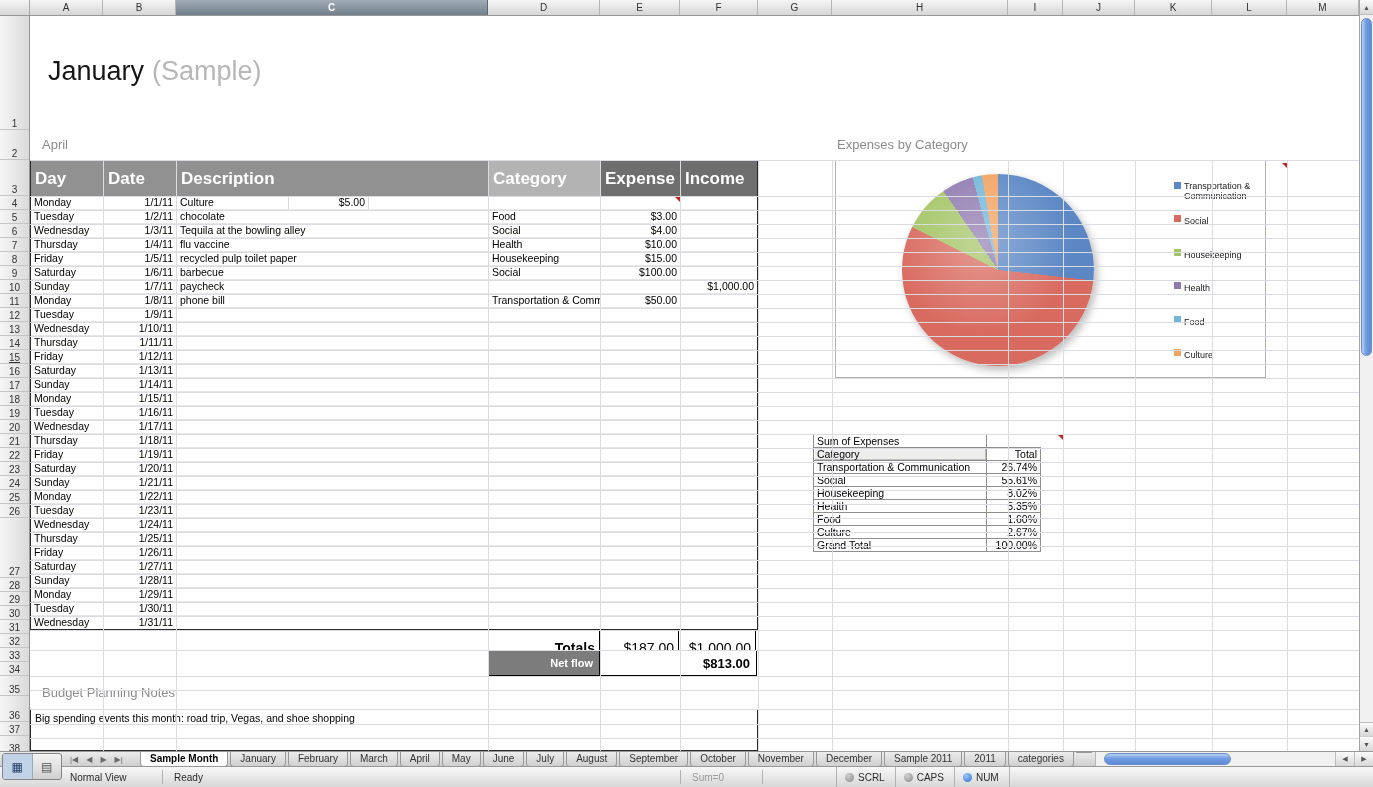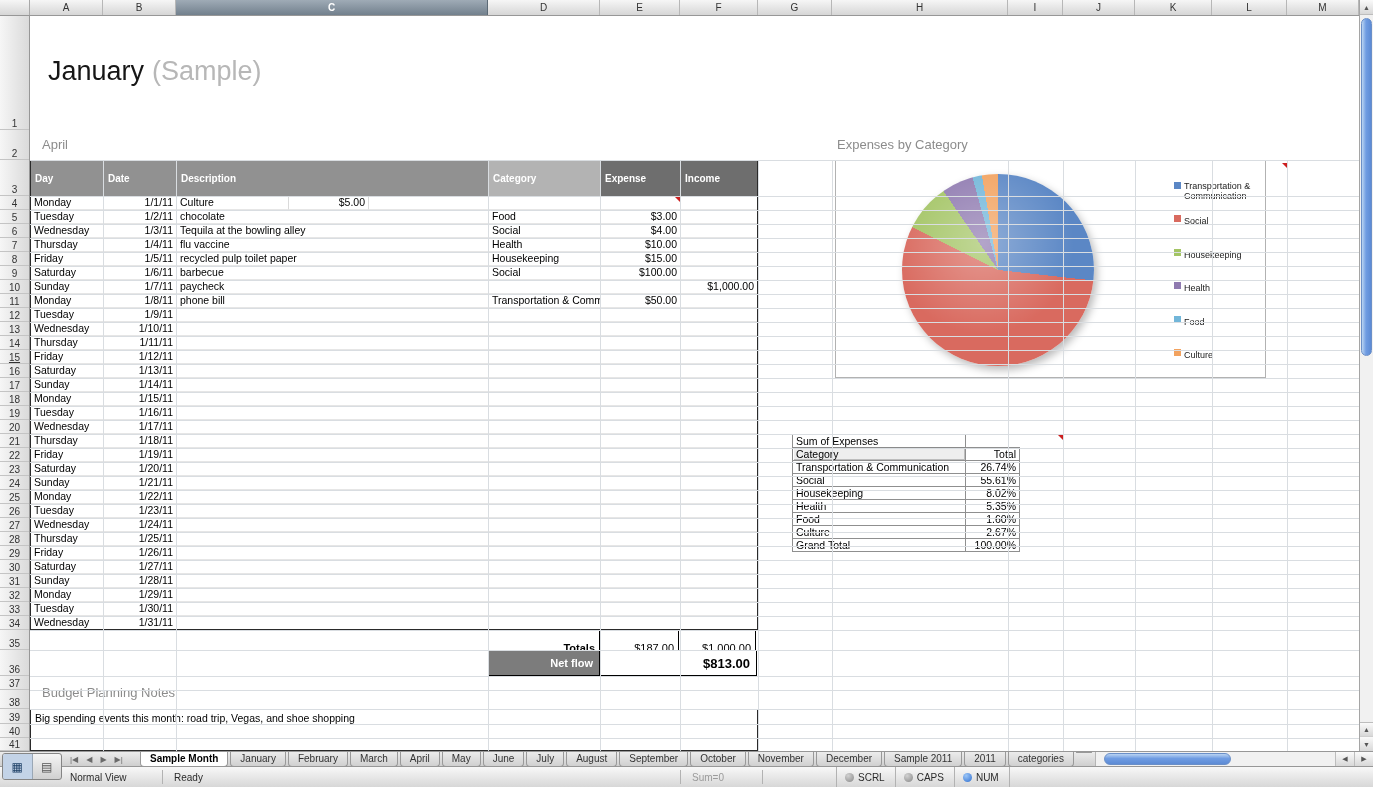--- a/index.html
+++ b/index.html
@@ -28,33 +28,33 @@
   .t-main{font-size:27px;color:#161616}
   .t-sub{font-size:27px;color:#b7b7b7;margin-left:8px}
   .sec-label{position:absolute;font-size:13px;color:#8c8c8c}
   .items-label{left:12px;top:121px}
   .chart-label{left:807px;top:121px}
   .notes-label{left:12px;top:669px}
 
   
   .items-table{position:absolute;left:0;top:144px;width:728px;height:470px;border:1px solid #2a2a2a;background:#fff;overflow:hidden}
   .items-head{display:flex;height:35px}
-  .ith{display:flex;align-items:center;padding-left:4px;color:#fff;font-weight:bold;font-size:10px;border-right:1px solid #6b6b6b}
+  .ith{display:flex;align-items:center;padding-left:4px;color:#fff;font-weight:bold;font-size:17px;border-right:1px solid #6b6b6b}
   .bg1{background:#919191}.bg2{background:#b3b3b3}.bg3{background:#6e6e6e}
   .itrow{display:flex;height:14px}
   .itcell{height:14px;line-height:13px;font-size:10.5px;padding:0 3px;border-right:1px solid #dadada;border-bottom:1px solid #e6e6e6;overflow:hidden;white-space:nowrap}
   .c-day{width:73px;flex:0 0 73px}
   .c-date{width:73px;flex:0 0 73px;text-align:right}
   .c-desc{width:312px;flex:0 0 312px}
   .c-cat{width:112px;flex:0 0 112px}
   .c-exp{width:80px;flex:0 0 80px;text-align:right}
   .c-inc{flex:1;text-align:right;border-right:none}
 
   .totals-row{position:absolute;left:458px;top:614px;display:flex}
-  .tcell{height:36px;border:1px solid #000;background:#fff;font-size:11px;display:flex;align-items:center;justify-content:flex-end;padding:0 4px}
+  .tcell{height:36px;border:1px solid #000;background:#fff;font-size:14px;display:flex;align-items:center;justify-content:flex-end;padding:0 4px}
   .tcell+.tcell{margin-left:-1px}
   .tlabel{width:112px;font-weight:bold}
   .texp{width:80px}.tinc{width:78px}
 
   .netflow-row{position:absolute;left:458px;top:634px;display:flex}
   .nf-label{width:112px;height:26px;background:#7c7c7c;border:1px solid #000;color:#fff;font-weight:bold;font-size:11px;display:flex;align-items:center;justify-content:flex-end;padding-right:6px}
   .nf-value{width:158px;height:26px;background:#fff;border:1px solid #000;margin-left:-1px;font-weight:bold;font-size:13px;display:flex;align-items:center;justify-content:flex-end;padding-right:6px}
 
   .notes-box{position:absolute;left:0;top:693px;width:728px;height:42px;border:1px solid #2a2a2a;background:#fff}
   .notes-text{padding:2px 4px;font-size:10.5px}
@@ -64,21 +64,21 @@
   .pie{position:absolute;left:66px;top:13px;width:192px;height:192px;border-radius:50%;
        box-shadow:3px 4px 8px rgba(0,0,0,.28)}
   .pie::after{content:"";position:absolute;inset:0;border-radius:50%;
        background:radial-gradient(circle at 42% 36%,rgba(255,255,255,.32),rgba(255,255,255,0) 55%)}
   .legend{position:absolute;left:338px;top:20px;width:92px}
   .lgitem{position:absolute;left:0;width:92px}
   .lgsw{display:inline-block;width:7px;height:7px;margin-right:3px;vertical-align:top;margin-top:1px}
   .lgtx{display:inline-block;width:78px;font-size:9px;line-height:10px;color:#222}
 
   
-  .pivot{position:absolute;left:762px;top:418px;width:275px;font-size:10.5px;background:#fff}
+  .pivot{position:absolute;left:783px;top:418px;width:275px;font-size:10.5px;background:#fff}
   .pvrow{display:flex;height:14px;margin-bottom:-1px}
   .pvname,.pv-title,.pv-cat-btn{width:174px;flex:0 0 174px;padding:0 3px;line-height:12px;border:1px solid #8f8f8f;white-space:nowrap;overflow:hidden;background:#fff}
   .pvval,.pv-total-h{width:55px;flex:0 0 55px;padding:0 3px;line-height:12px;border:1px solid #8f8f8f;margin-left:-1px;text-align:right;background:#fff}
   .pv-title-space{width:55px;flex:0 0 55px}
   .pv-cat-btn{background:#eeeeee;border-color:#8a8a8a;box-shadow:inset 1px 1px 0 #fff,inset -1px -1px 0 #bdbdbd}
   .pv-grand .pvname{font-weight:normal}
 
   .cmark{position:absolute;width:0;height:0;border-top:5px solid #cc1f1f;border-left:5px solid transparent;z-index:6}
 
   
@@ -168,21 +168,21 @@
         <div class="rowh" style="height: 14px; flex: 0 0 14px;">17</div>
         <div class="rowh" style="height: 14px; flex: 0 0 14px;">18</div>
         <div class="rowh" style="height: 14px; flex: 0 0 14px;">19</div>
         <div class="rowh" style="height: 14px; flex: 0 0 14px;">20</div>
         <div class="rowh" style="height: 14px; flex: 0 0 14px;">21</div>
         <div class="rowh" style="height: 14px; flex: 0 0 14px;">22</div>
         <div class="rowh" style="height: 14px; flex: 0 0 14px;">23</div>
         <div class="rowh" style="height: 14px; flex: 0 0 14px;">24</div>
         <div class="rowh" style="height: 14px; flex: 0 0 14px;">25</div>
         <div class="rowh" style="height: 14px; flex: 0 0 14px;">26</div>
-        <div class="rowh" style="height: 14px; flex: 0 0 14px;">27</div>
+        <div class="rowh" style="height: 14px; flex: 0 0 14px; margin-top: 46px;">27</div>
         <div class="rowh" style="height: 14px; flex: 0 0 14px;">28</div>
         <div class="rowh" style="height: 14px; flex: 0 0 14px;">29</div>
         <div class="rowh" style="height: 14px; flex: 0 0 14px;">30</div>
         <div class="rowh" style="height: 14px; flex: 0 0 14px;">31</div>
         <div class="rowh" style="height: 14px; flex: 0 0 14px;">32</div>
         <div class="rowh" style="height: 14px; flex: 0 0 14px;">33</div>
         <div class="rowh" style="height: 14px; flex: 0 0 14px;">34</div>
         <div class="rowh" style="height: 20px; flex: 0 0 20px;">35</div>
         <div class="rowh" style="height: 26px; flex: 0 0 26px;">36</div>
         <div class="rowh" style="height: 14px; flex: 0 0 14px;">37</div>

